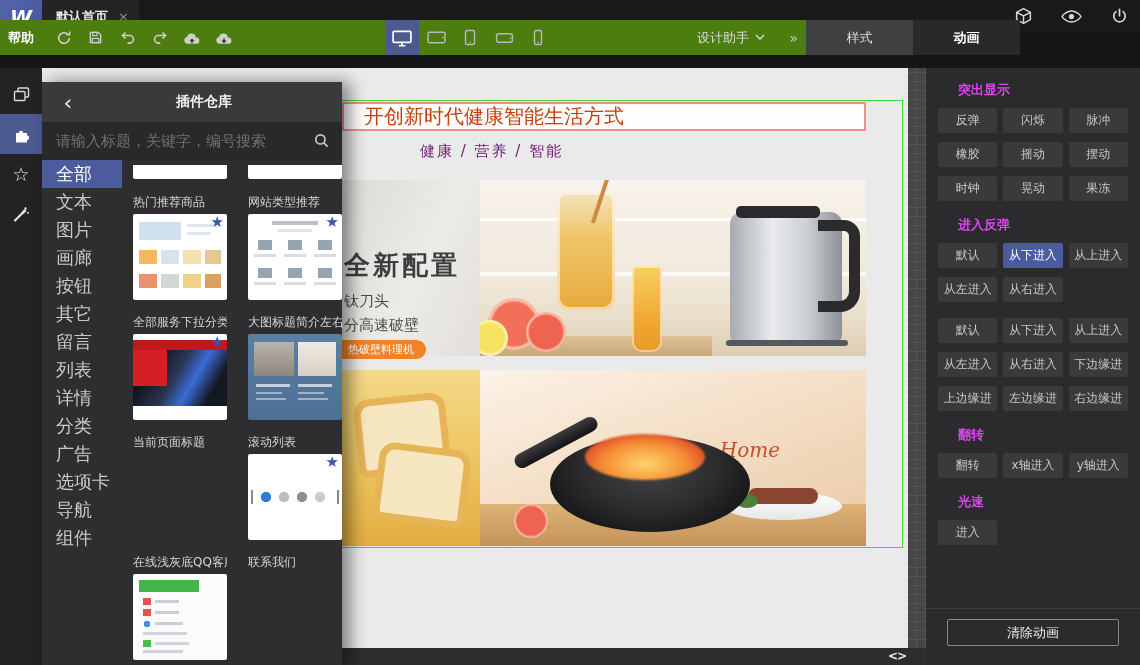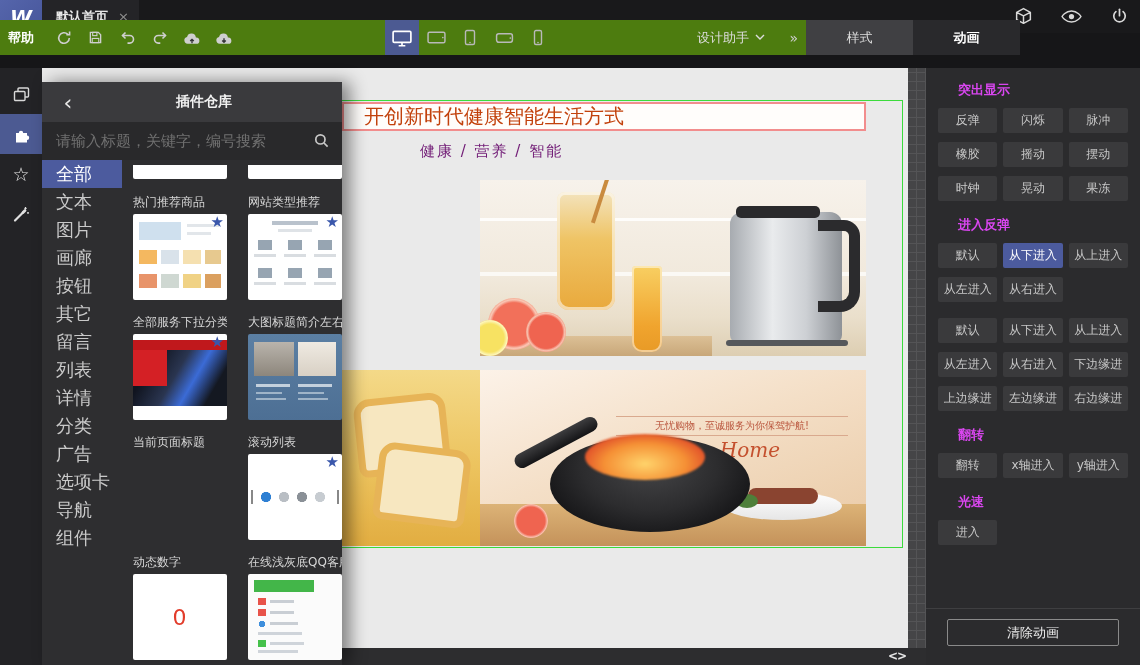--- a/index.html
+++ b/index.html
@@ -352,20 +352,26 @@
     </div>
   </div>
 
   <div class="canvas">
     <div class="sel-green"></div>
     <div class="title-box">
       <div class="tt">开创新时代健康智能生活方式</div>
     </div>
     <div class="subtitle">健康 / 营养 / 智能</div>
 
+    <div class="banner-text">
+      <div class="b1-head">全新配置</div>
+      <div class="b1-l1">钛刀头</div>
+      <div class="b1-l2">分高速破壁</div>
+      <div class="b1-btn">热破壁料理机</div>
+    </div>
 
     <div class="photo-kettle">
       <div class="shelf"></div>
       <div class="shelf2"></div>
       <div class="board"></div>
       <div class="pitcher"></div>
       <div class="straw"></div>
       <div class="jglass"></div>
       <div class="gfruit"></div>
       <div class="gfruit2"></div>
@@ -375,21 +381,20 @@
       <div class="khandle"></div>
       <div class="kbase"></div>
     </div>
 
     <div class="photo-toast">
       <div class="slice s1"></div>
       <div class="slice s2"></div>
     </div>
 
     <div class="photo-wok">
-      <div class="wok-tag">无忧购物，至诚服务为你保驾护航!</div>
       <div class="warm">Warm Home</div>
       <div class="wok-table"></div>
       <div class="plate"></div>
       <div class="meat"></div>
       <div class="greens"></div>
       <div class="gf3"></div>
       <div class="wok-handle"></div>
       <div class="wok-pan"></div>
       <div class="flames"></div>
     </div>
@@ -460,26 +465,20 @@
         <div class="pcell">
           <div class="plabel">当前页面标题</div>
         </div>
         <div class="pcell">
           <div class="plabel">滚动列表</div>
           <div class="pcard t-logos">
             <span class="star-badge">★</span>
           </div>
         </div>
         <div class="pcell">
-          <div class="plabel">动态数字</div>
-          <div class="pcard t-number">
-            <div class="ptext">0</div>
-          </div>
-        </div>
-        <div class="pcell">
           <div class="plabel">在线浅灰底QQ客服</div>
           <div class="pcard t-qq"></div>
         </div>
         <div class="pcell">
           <div class="plabel">联系我们</div>
         </div>
         <div class="pcell">
           <div class="plabel">页眉2</div>
         </div>
       </div>

